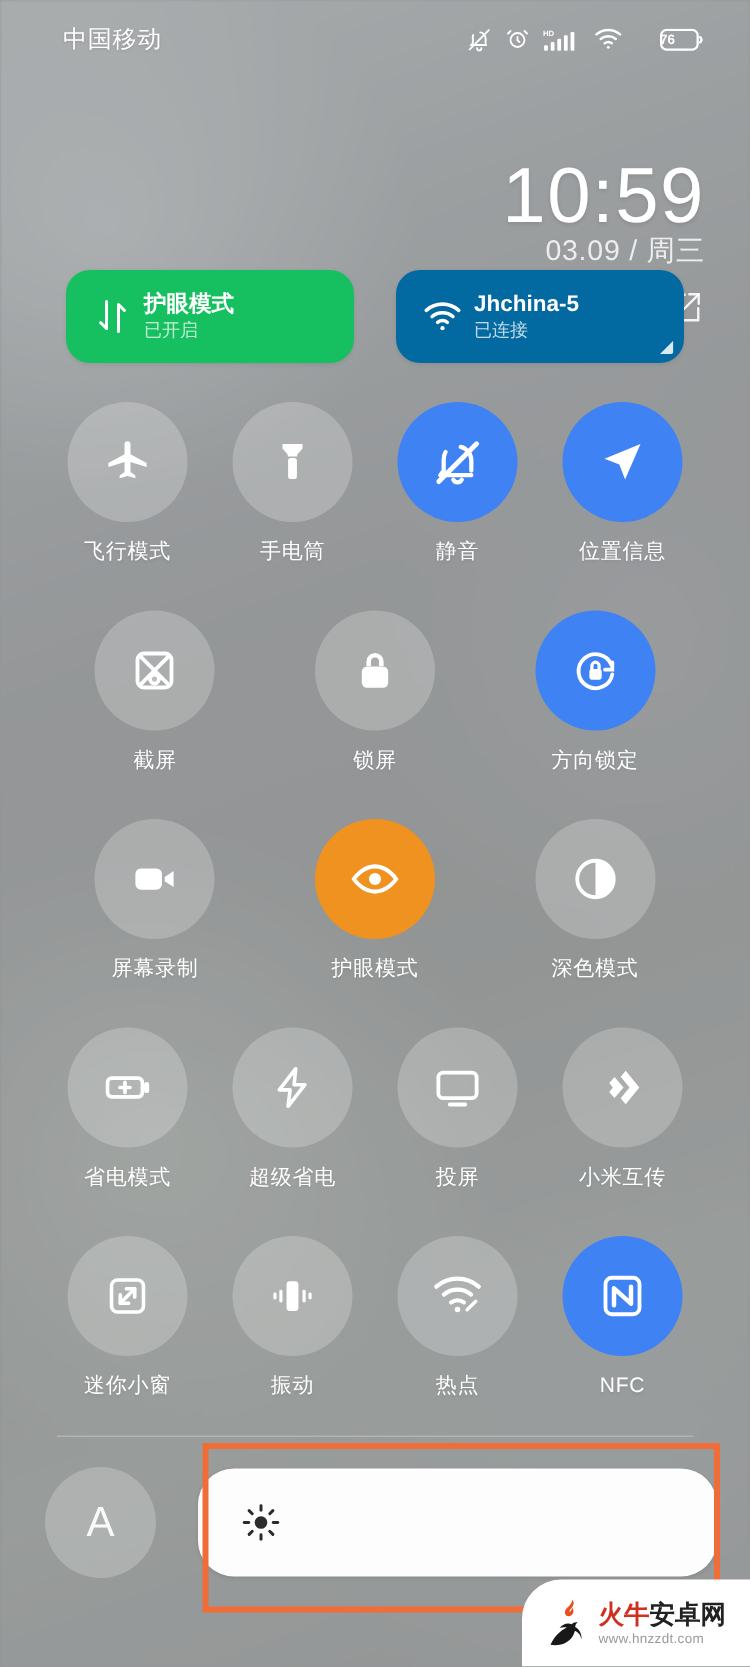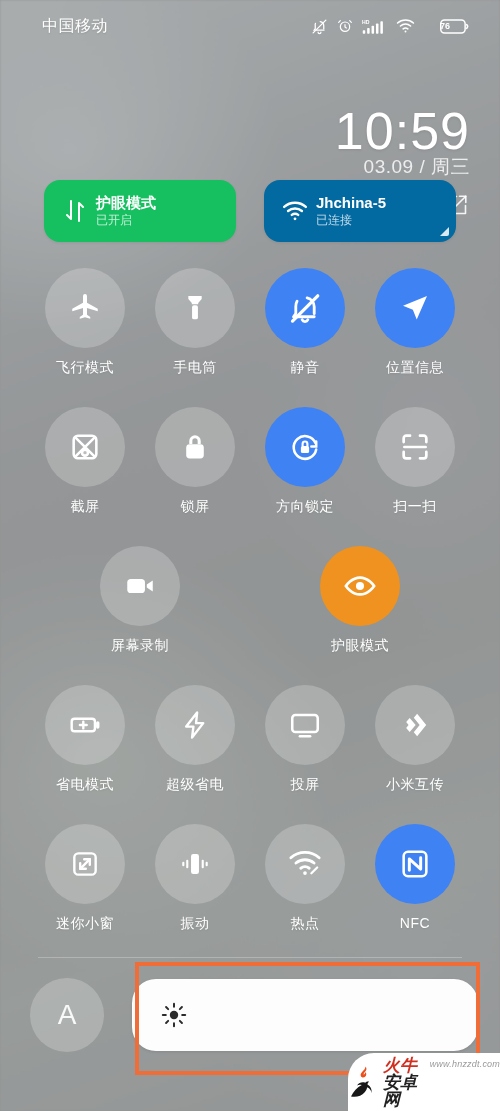--- a/index.html
+++ b/index.html
@@ -141,21 +141,21 @@
   
   #watermark {
     position: absolute; right: 0; bottom: 0;
     width: 152px; height: 58px;
     background: #fff;
     border-top-left-radius: 26px;
     display: flex; align-items: center; justify-content: center; gap: 3px;
     overflow: hidden;
   }
   #wm-mark { width: 32px; height: 34px; flex: 0 0 32px; }
-  #wm-texts { display: flex; flex-direction: row; line-height: 1; font-style: italic; }
+  #wm-texts { display: flex; flex-direction: column; line-height: 1; }
   #wm-title { font-size: 17px; font-weight: bold; color: #d03020; letter-spacing: 0; }
   #wm-title .dark { color: #222; }
   #wm-url { font-size: 9px; color: #9a9a9a; margin-top: 3px; letter-spacing: .2px; }
 </style>
 </head>
 <body>
 
 <div id="wallpaper"></div>
 <div id="scrim"></div>
 
@@ -325,32 +325,20 @@
         <svg width="34" height="34" viewBox="0 0 24 24" fill="none" stroke="#fff" stroke-width="1.8" stroke-linecap="round">
           <path d="M19.4 9.2a8 8 0 1 0 .5 4.6"></path>
           <path d="M19.9 8.2v3.4h-3.4"></path>
           <rect x="9.1" y="11.3" width="5.8" height="5" rx="1.2" fill="#fff" stroke="none"></rect>
           <path d="M10.3 11.3v-1.5a1.7 1.7 0 0 1 3.4 0v1.5" stroke-width="1.5"></path>
         </svg>
       </div>
       <div class="toggle-label">方向锁定</div>
     </div>
 
-    <div class="toggle-cell">
-      <div class="toggle-circle">
-        <svg width="34" height="34" viewBox="0 0 24 24" fill="none" stroke="#fff" stroke-width="1.9" stroke-linecap="round">
-          <path d="M4 8.5V5.8A1.8 1.8 0 0 1 5.8 4h2.7"></path>
-          <path d="M15.5 4h2.7A1.8 1.8 0 0 1 20 5.8v2.7"></path>
-          <path d="M20 15.5v2.7a1.8 1.8 0 0 1-1.8 1.8h-2.7"></path>
-          <path d="M8.5 20H5.8A1.8 1.8 0 0 1 4 18.2v-2.7"></path>
-          <line x1="4.5" y1="12" x2="19.5" y2="12"></line>
-        </svg>
-      </div>
-      <div class="toggle-label">扫一扫</div>
-    </div>
   </div>
 
   <div class="toggle-row">
     <div class="toggle-cell">
       <div class="toggle-circle">
         <svg width="34" height="34" viewBox="0 0 24 24" fill="#fff">
           <rect x="3" y="7" width="12.5" height="10" rx="2.6"></rect>
           <path d="M16.8 11 21 8.2v7.6L16.8 13z"></path>
         </svg>
       </div>
@@ -360,20 +348,29 @@
     <div class="toggle-cell">
       <div class="toggle-circle on-orange" style="background: rgb(239, 146, 31);">
         <svg width="36" height="36" viewBox="0 0 24 24" fill="none" stroke="#fff" stroke-width="1.8">
           <path d="M2.6 12S6.2 6.4 12 6.4 21.4 12 21.4 12 17.8 17.6 12 17.6 2.6 12 2.6 12z"></path>
           <circle cx="12" cy="12" r="2.7" fill="#fff" stroke="none"></circle>
         </svg>
       </div>
       <div class="toggle-label">护眼模式</div>
     </div>
 
+    <div class="toggle-cell">
+      <div class="toggle-circle">
+        <svg width="34" height="34" viewBox="0 0 24 24">
+          <circle cx="12" cy="12" r="8.6" fill="none" stroke="#fff" stroke-width="1.8"></circle>
+          <path d="M12 3.4a8.6 8.6 0 0 1 0 17.2z" fill="#fff"></path>
+        </svg>
+      </div>
+      <div class="toggle-label">深色模式</div>
+    </div>
 
   </div>
 
   <div class="toggle-row">
     <div class="toggle-cell">
       <div class="toggle-circle">
         <svg width="34" height="34" viewBox="0 0 24 24" fill="none" stroke="#fff" stroke-width="1.7" stroke-linecap="round">
           <rect x="2.6" y="7.6" width="16.4" height="8.8" rx="2"></rect>
           <path d="M21 10.6v2.8" stroke-width="2.4"></path>
           <path d="M10.8 9.6v4.8M8.4 12h4.8"></path>

